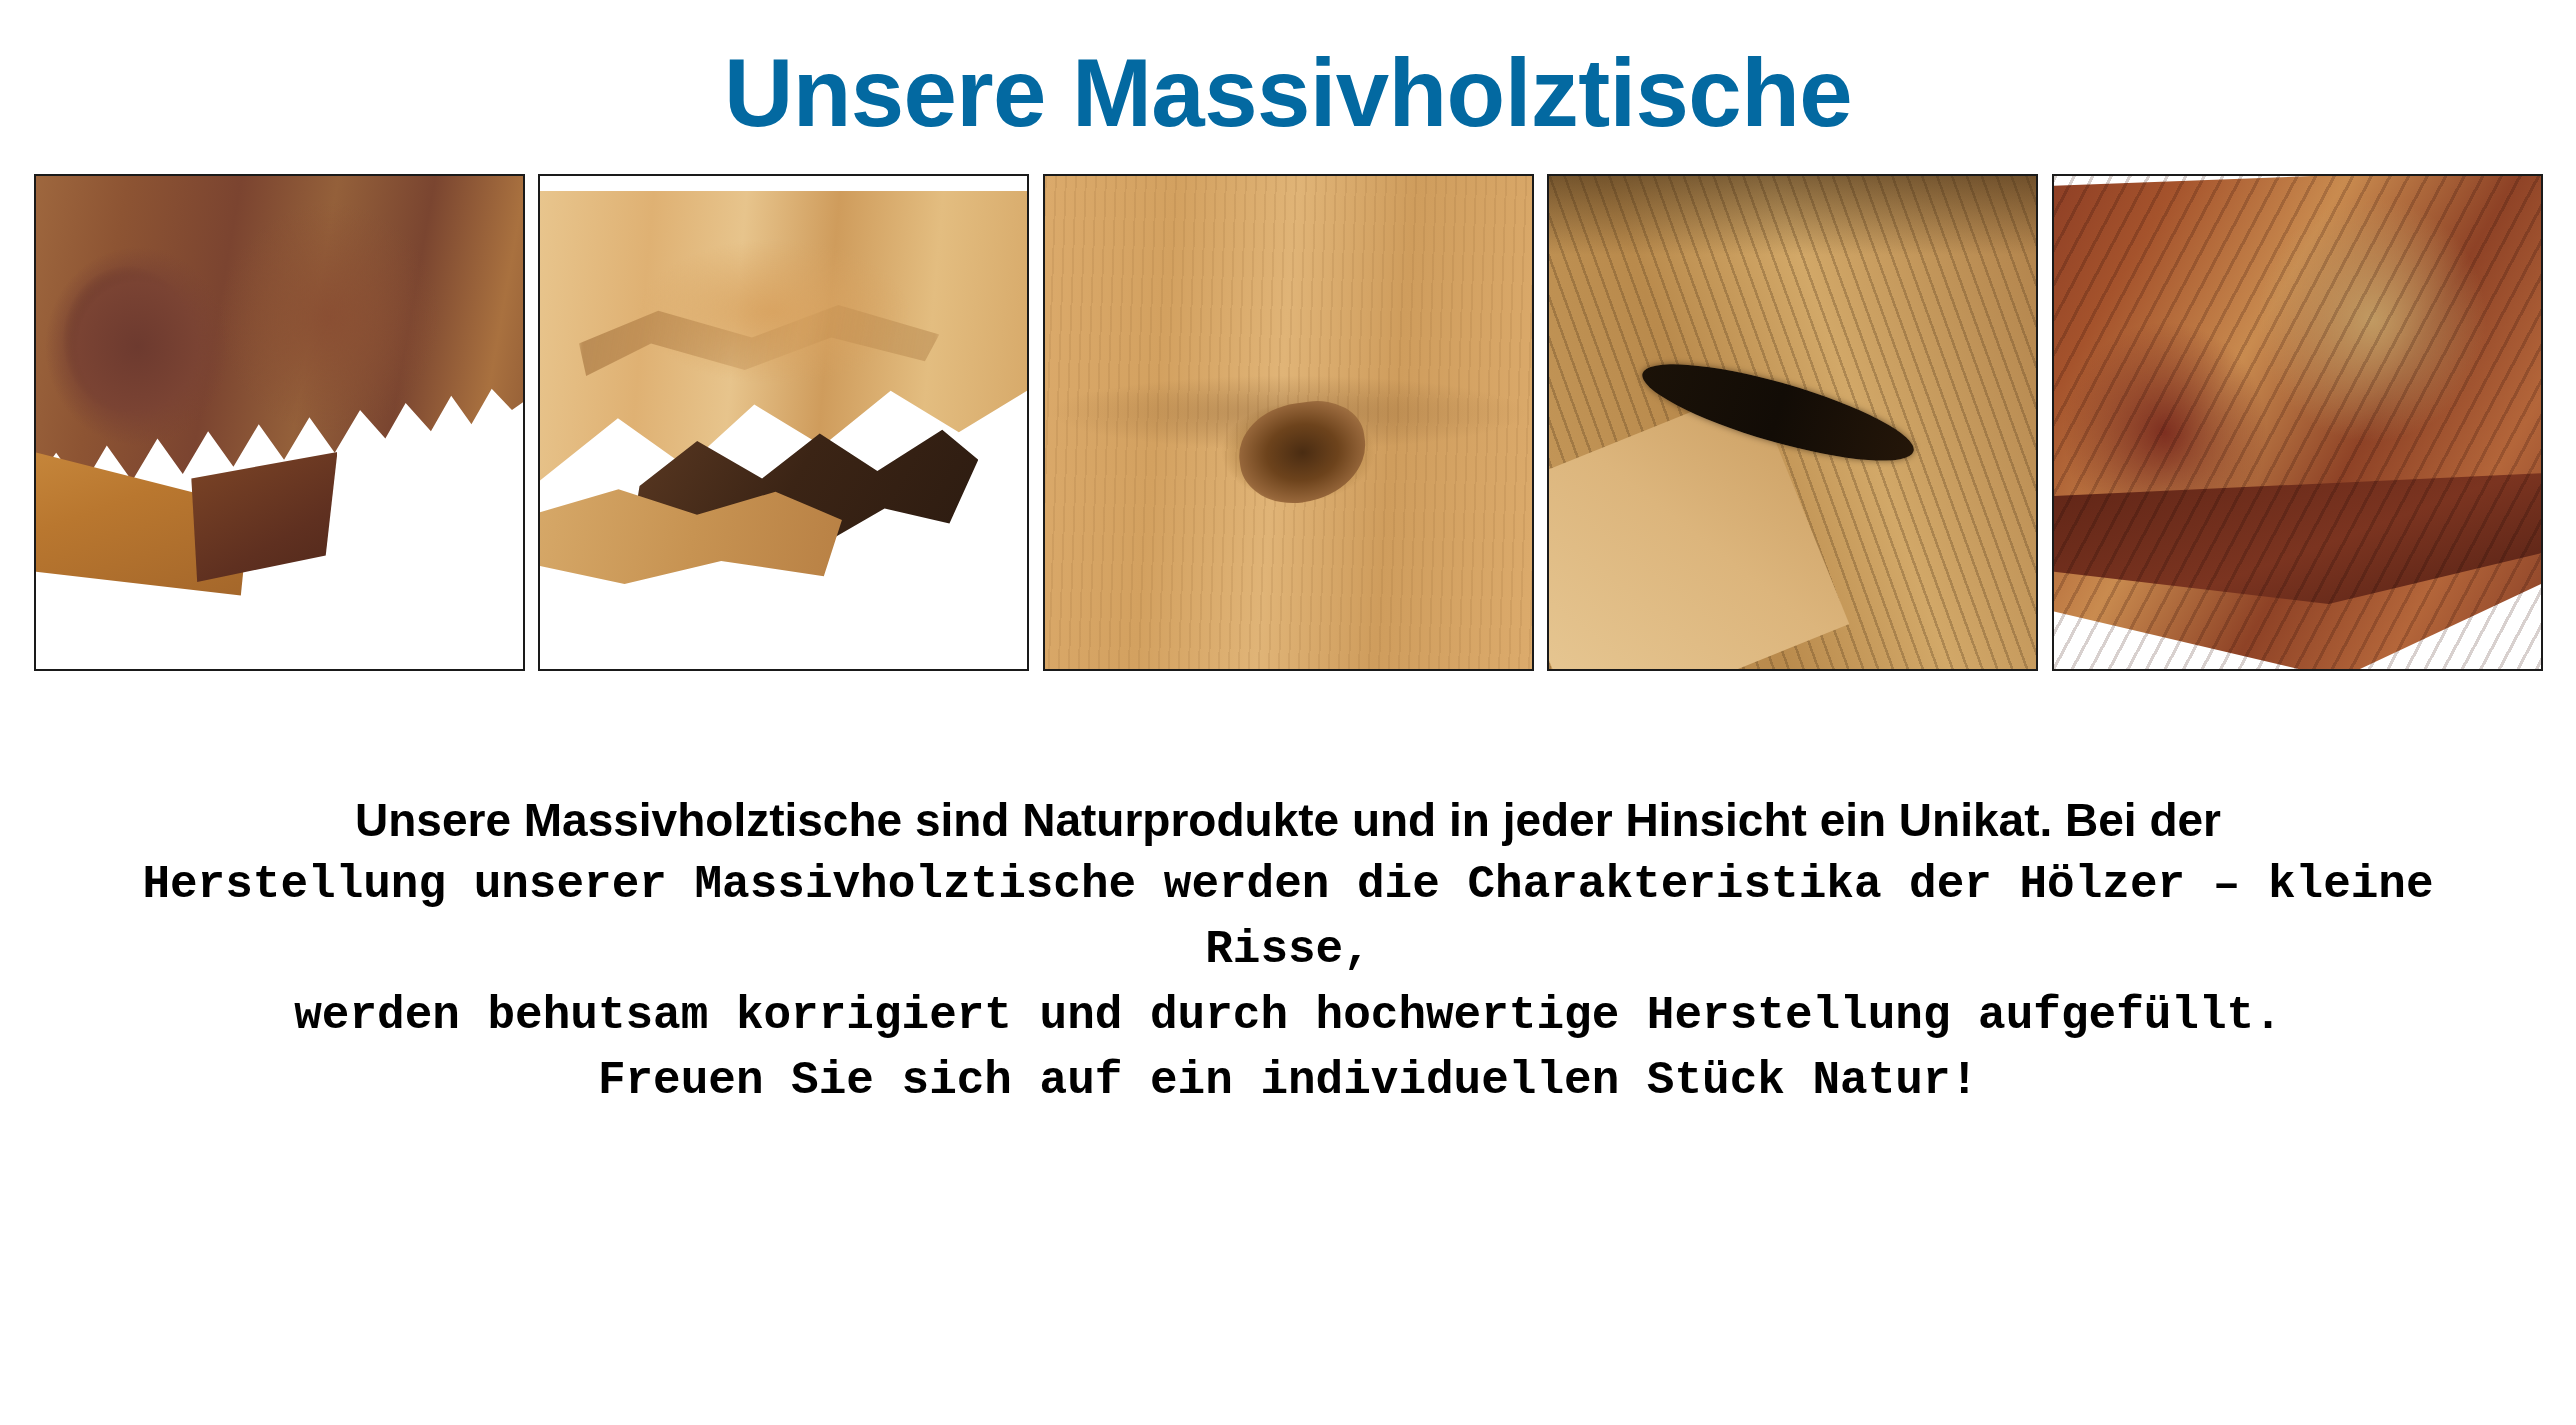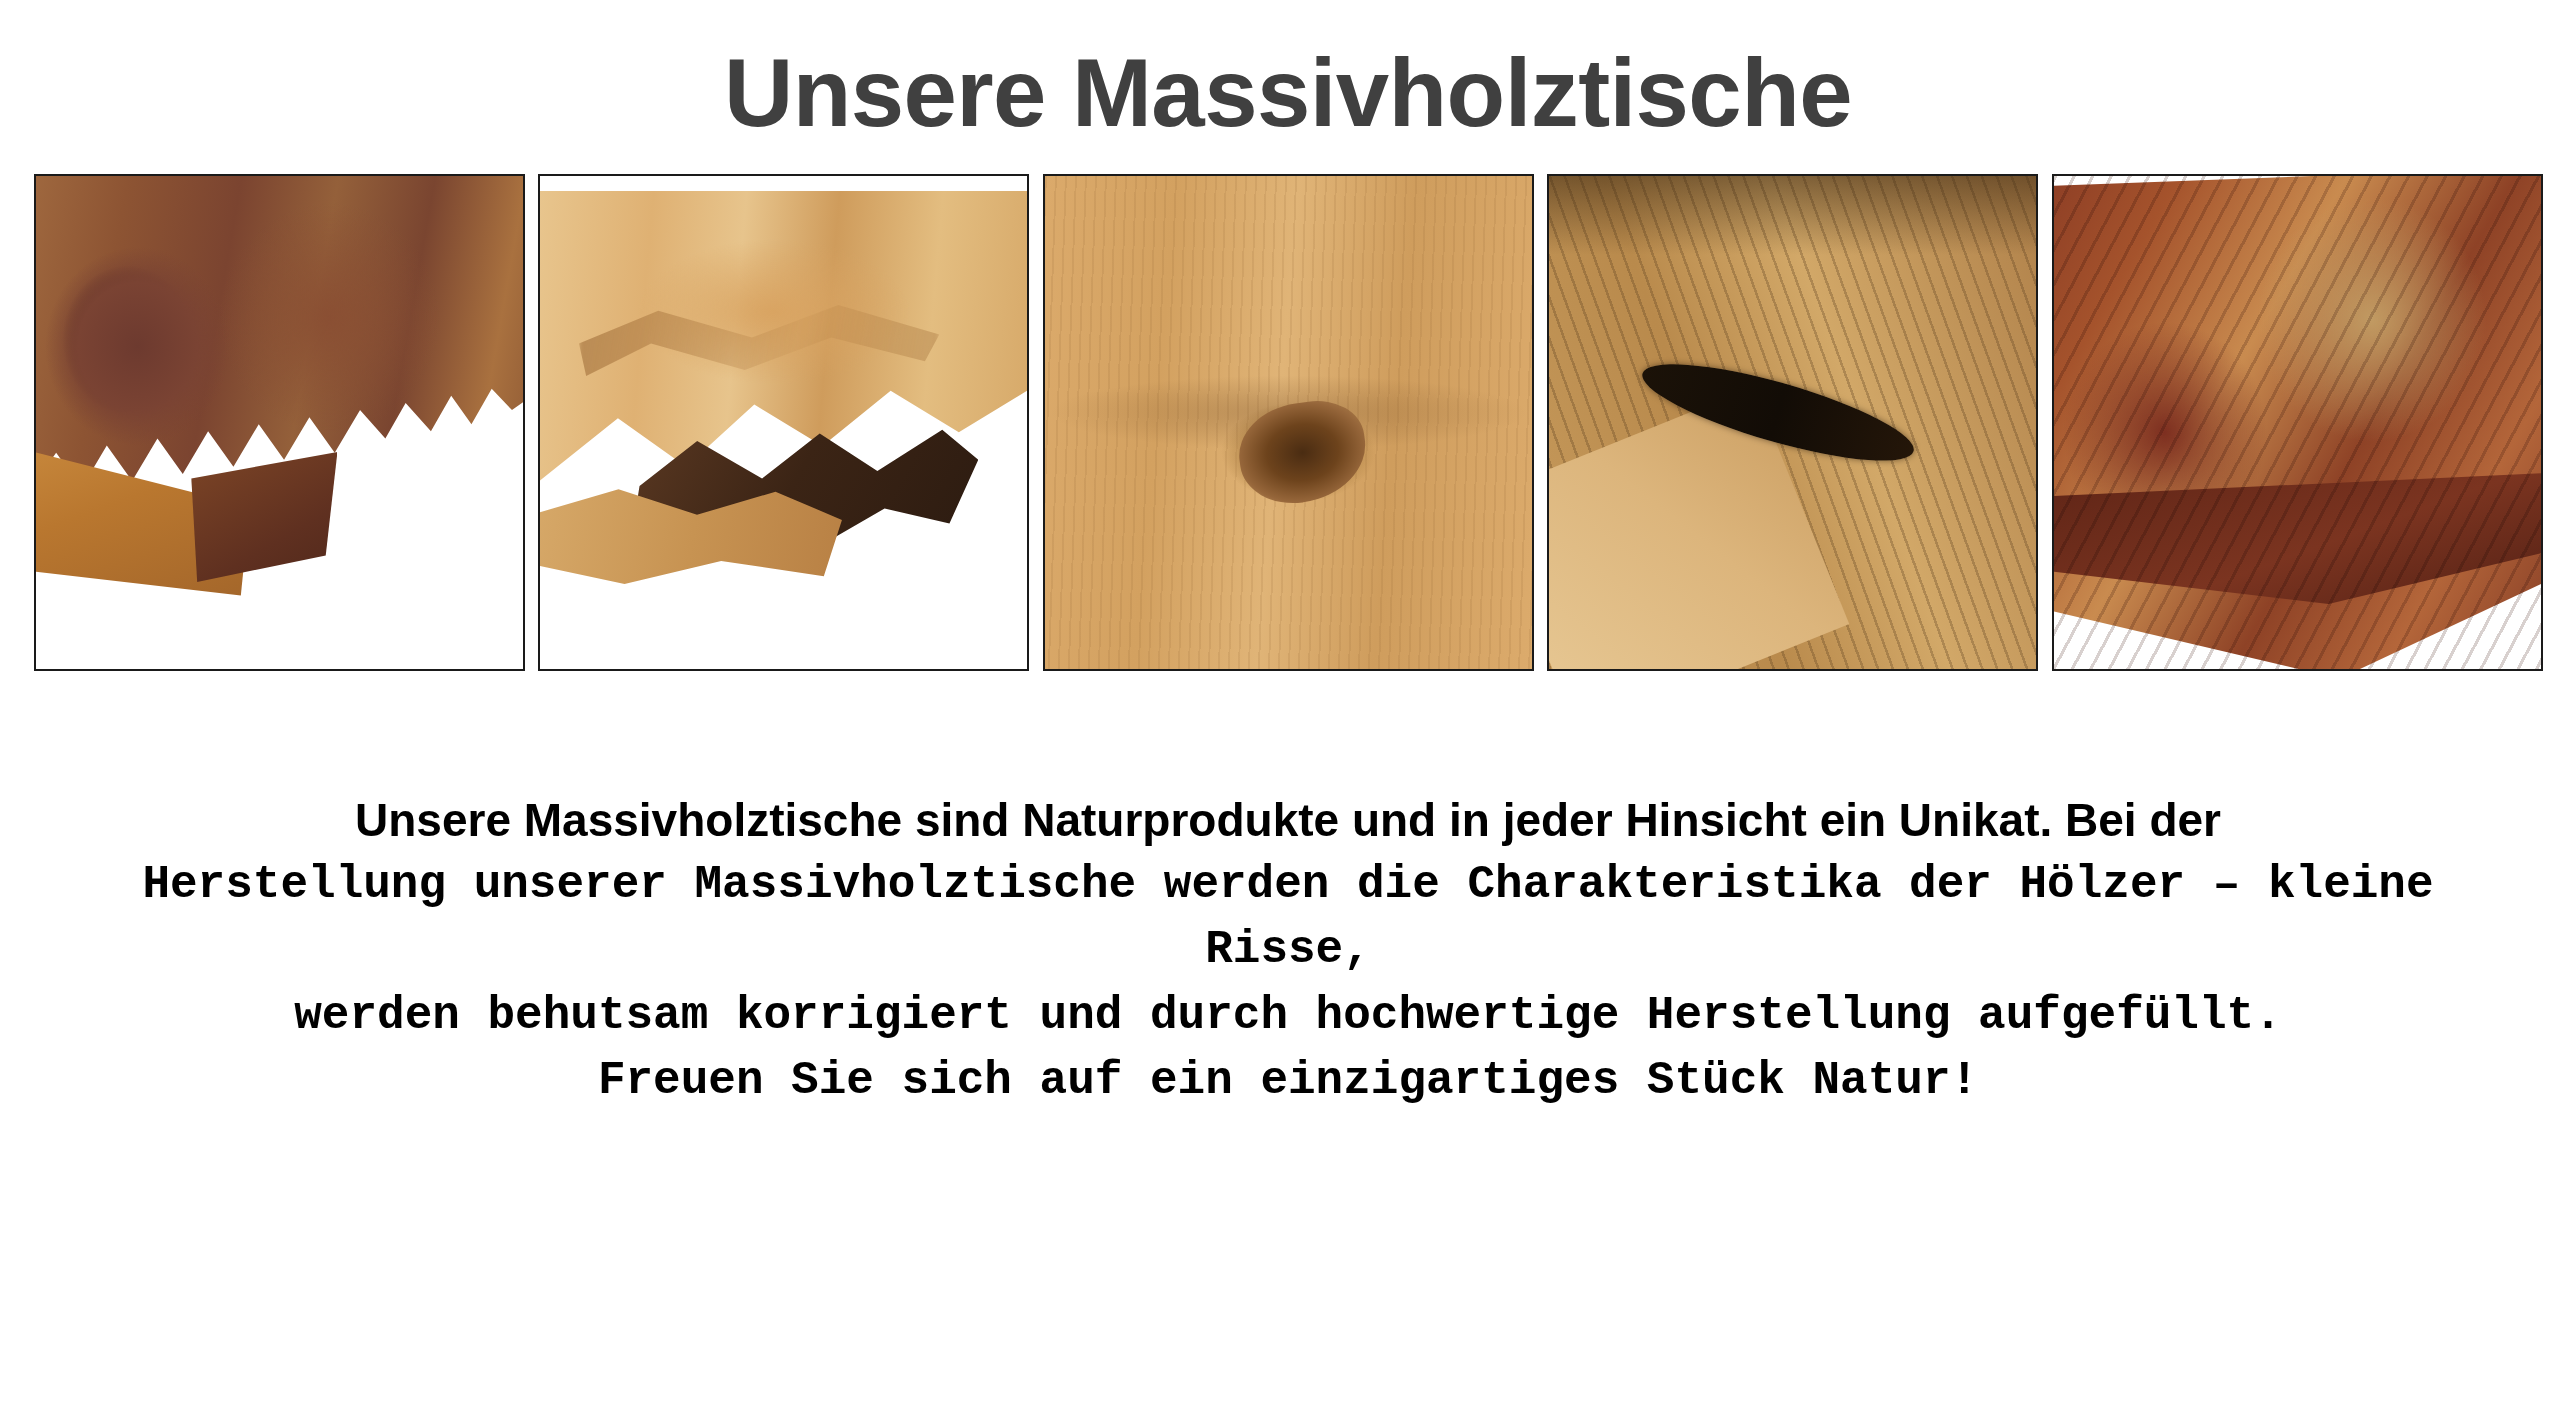--- a/index.html
+++ b/index.html
@@ -25,21 +25,21 @@
   }
 
   
   .title {
     margin-top: 43px;
     font-size: 96px;
     font-weight: bold;
     letter-spacing: -0.6px;
     line-height: 1.05;
     text-align: center;
-    color: #404040;
+    color: #0369a1;
   }
 
   
   .gallery {
     margin-top: 30px;
     width: 2509px;
     display: flex;
     justify-content: space-between;
     align-items: flex-start;
   }
@@ -276,17 +276,17 @@
       <div class="bevel"></div>
       <div class="grain"></div>
     </div>
 
   </div>
 
   <div class="bodytext">
     <p>Unsere Massivholztische sind Naturprodukte und in jeder Hinsicht ein Unikat. Bei der</p>
     <p>Herstellung unserer Massivholztische werden die Charakteristika der Hölzer – kleine Risse,</p>
     <p>werden behutsam korrigiert und durch hochwertige Herstellung aufgefüllt.</p>
-    <p>Freuen Sie sich auf ein einzigartiges Stück Natur!</p>
+    <p>Freuen Sie sich auf ein individuellen Stück Natur!</p>
   </div>
 
 </div>
 
 
 </body></html>

